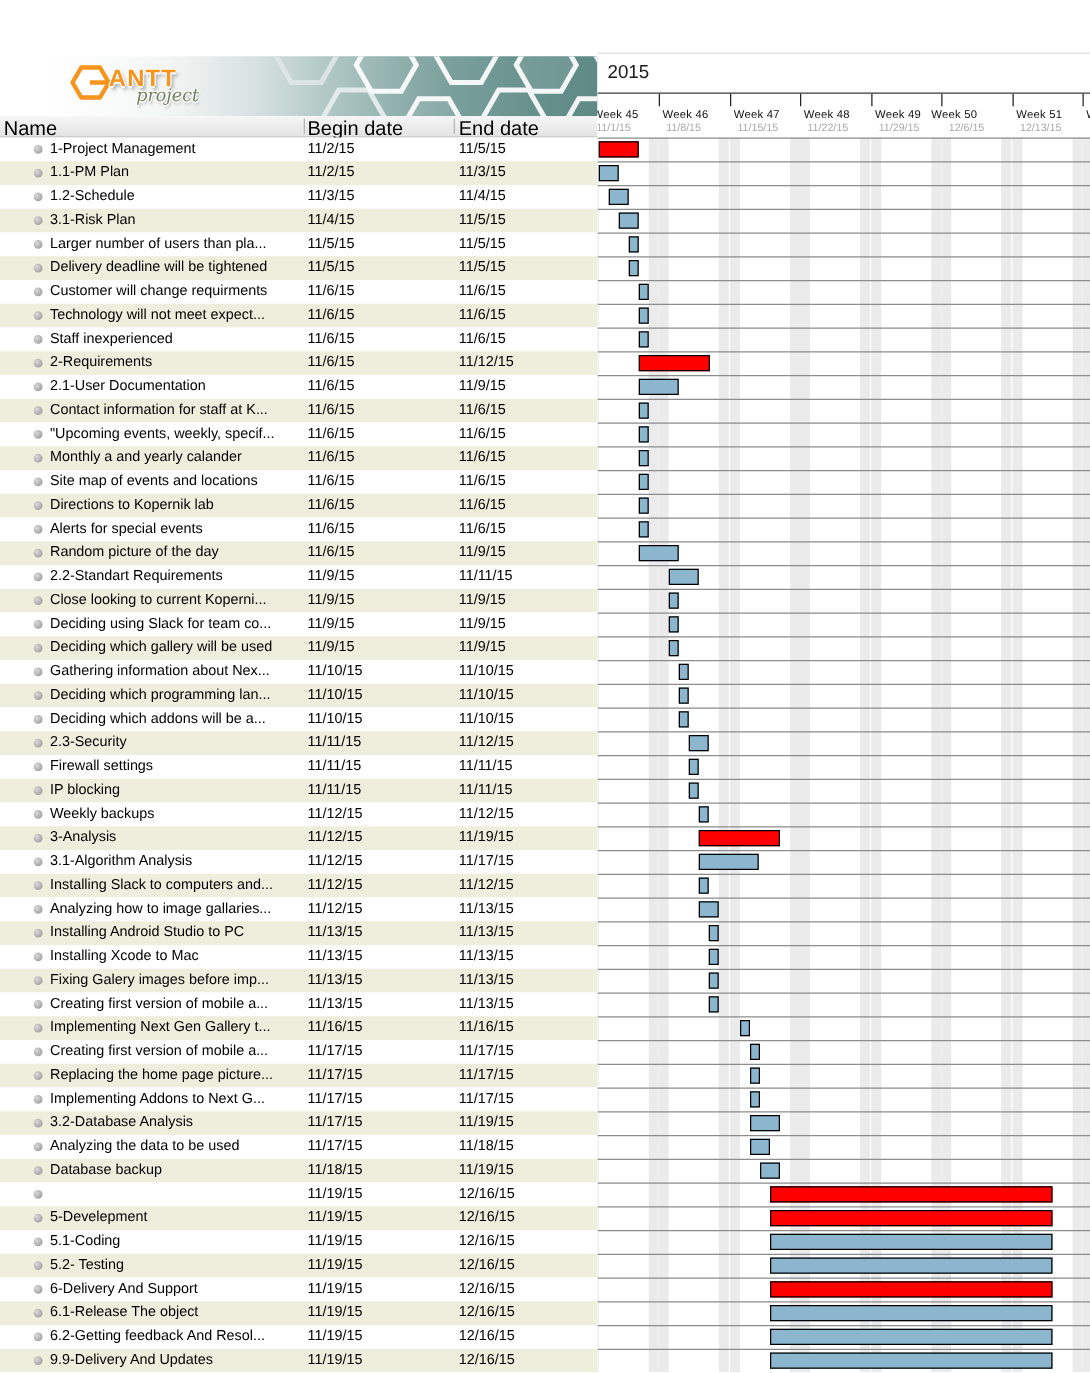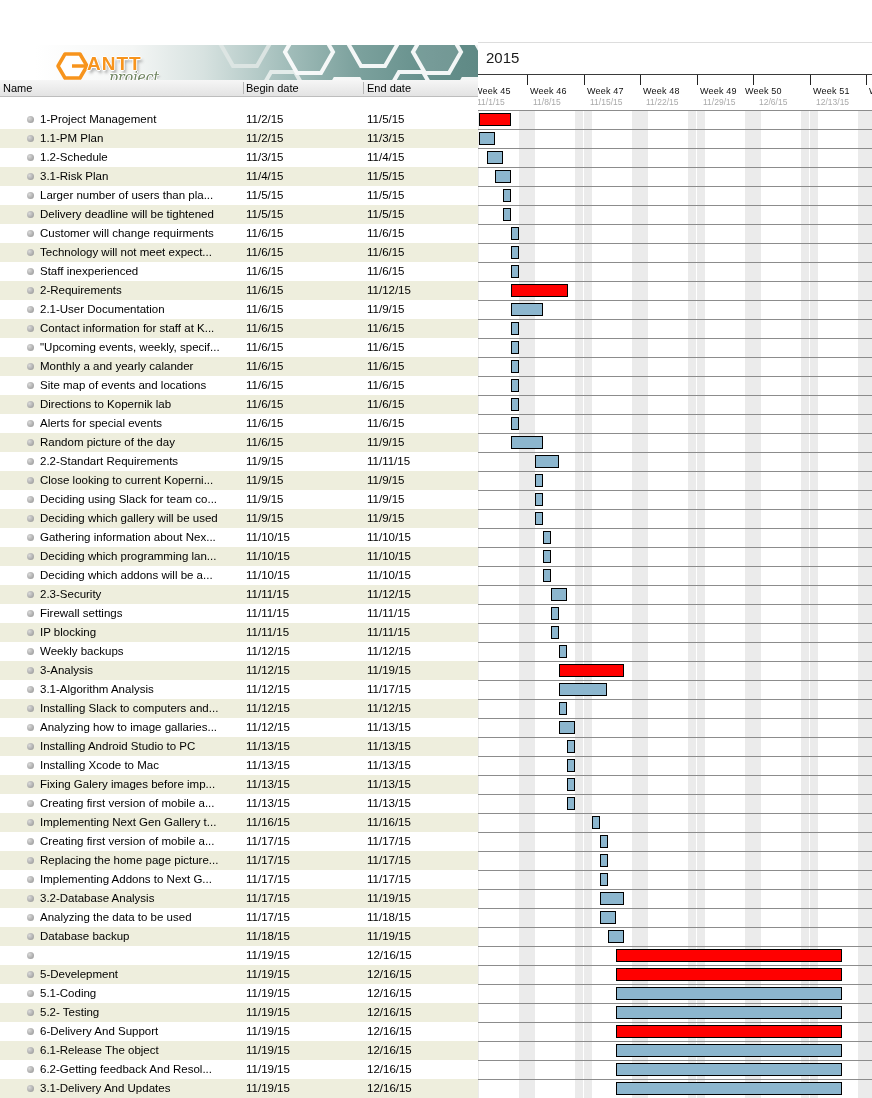--- a/index.html
+++ b/index.html
@@ -19,23 +19,23 @@
     color:#f7941d;
     text-shadow:-1px 0 0 #fff,1px 0 0 #fff,0 -1px 0 #fff,0 1px 0 #fff,2px 3px 3px rgba(60,60,60,.45);
   }
   .logo-sub {
     position:absolute; left:56px; top:22px; font-family:"DejaVu Serif", serif; font-style:italic;
     font-size:14px; color:#6e8360;
     text-shadow:-1px 0 0 #fff,1px 0 0 #fff,0 -1px 0 #fff,0 1px 0 #fff,1px 2px 2px rgba(60,60,60,.4);
   }
   
   .thead {
-    position:absolute; left:0; top:80px; width:478px; height:17px; box-sizing:border-box;
+    position:absolute; left:0; top:93px; width:478px; height:17px; box-sizing:border-box;
     background:linear-gradient(#f6f6f6,#e3e3e3); border-bottom:1px solid #bdbdbd;
-    font-size:11px; color:#000;
+    font-size:16px; color:#000;
   }
   .th-label { position:absolute; top:2px; }
   .th-sep { position:absolute; top:2px; width:1px; height:12px; background:#b5b5b5; }
   .rows { position:absolute; left:0; top:110px; width:478px; }
   .trow { position:relative; height:19px; font-size:11.5px; line-height:19px; color:#000; background:#fff; }
   .trow.alt { background:#eeeedd; }
   .bullet {
     position:absolute; left:27px; top:6px; width:7px; height:7px; border-radius:50%;
     background:radial-gradient(circle at 35% 35%, #d9d9d9, #8f8f8f);
   }
@@ -397,21 +397,21 @@
         <span class="tend">12/16/15</span>
       </div>
       <div class="trow">
         <span class="bullet"></span>
         <span class="tname">6.2-Getting feedback And Resol...</span>
         <span class="tbegin">11/19/15</span>
         <span class="tend">12/16/15</span>
       </div>
       <div class="trow alt">
         <span class="bullet"></span>
-        <span class="tname">3.1-Delivery And Updates</span>
+        <span class="tname">9.9-Delivery And Updates</span>
         <span class="tbegin">11/19/15</span>
         <span class="tend">12/16/15</span>
       </div>
     </div>
 
   <div class="chart">
     <div class="yearbar">
       <span class="year-label">2015</span>
     </div>
     <div id="weekhdr">

